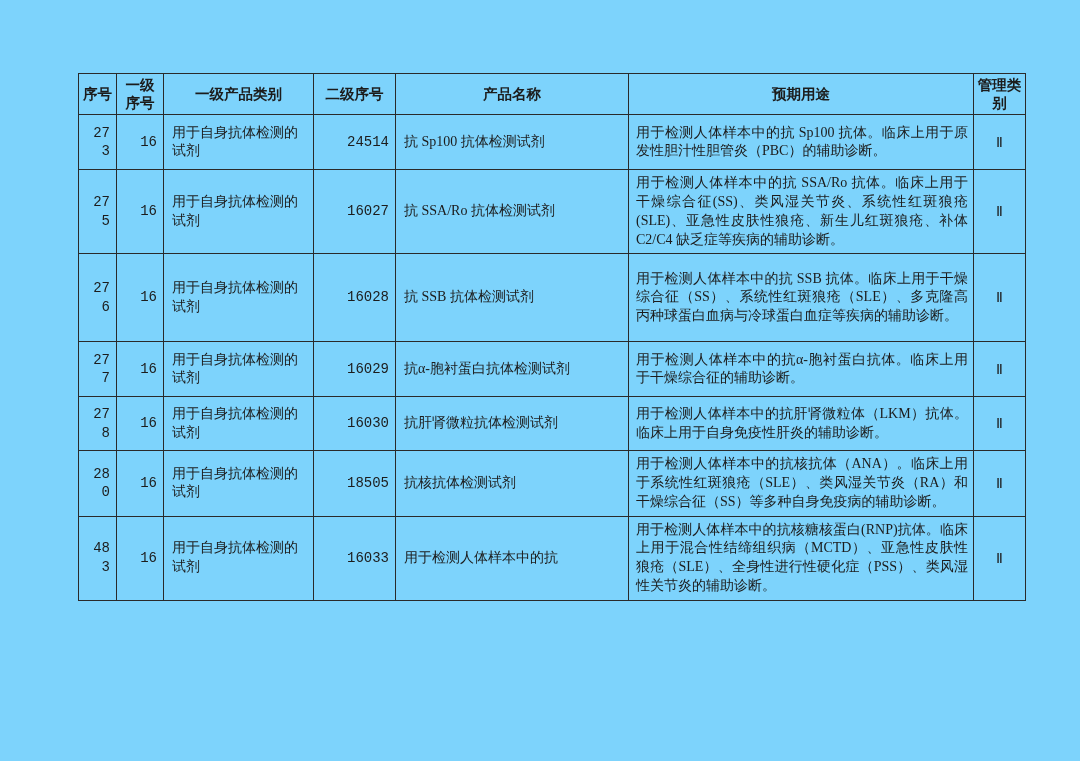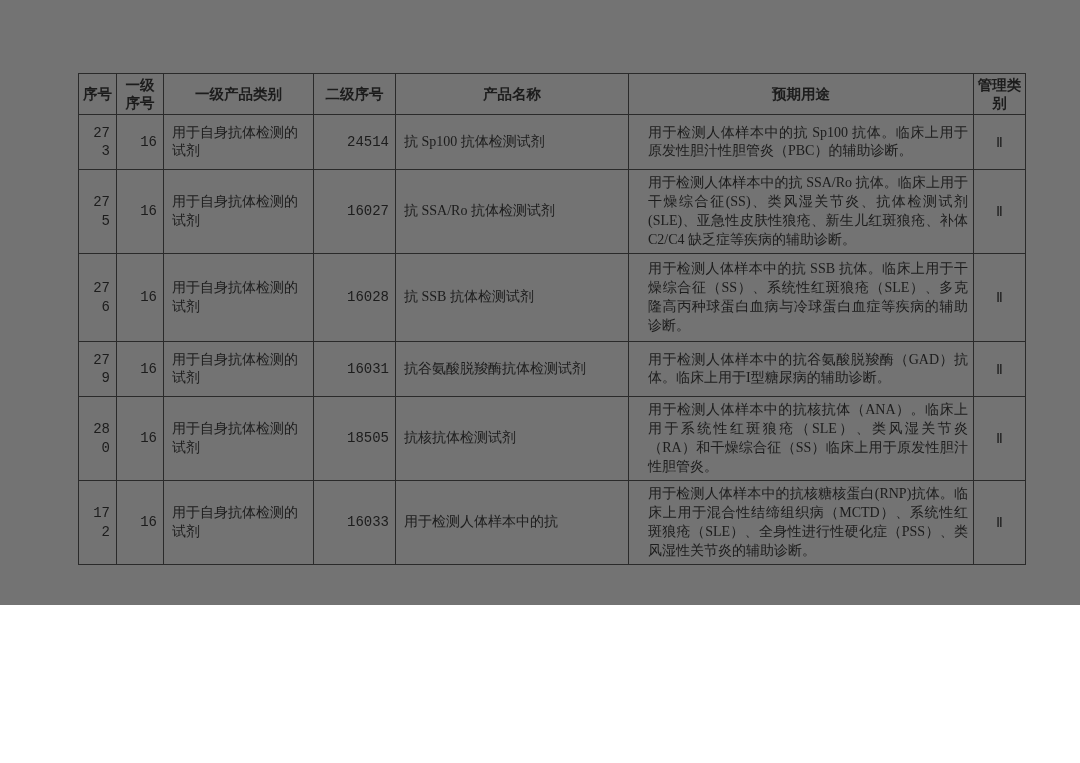--- a/index.html
+++ b/index.html
@@ -5,22 +5,22 @@
   * { margin: 0; padding: 0; box-sizing: border-box; }
   html, body { background: #ffffff; }
   body {
     width: 1080px; height: 763px;
     font-family: "Liberation Serif", "DejaVu Serif", serif;
     color: #1c1c1c;
     overflow: hidden;
   }
   .page {
     position: relative;
-    width: 1080px; height: 605px;
-    background: #737373;
+    width: 1080px; height: 761px;
+    background: #7dd3fc;
   }
   table.catalog {
     position: absolute;
     left: 78px; top: 73px;
     width: 947px;
     border-collapse: collapse;
     table-layout: fixed;
   }
   .catalog th, .catalog td {
     border: 1px solid #2a2a2a;
@@ -48,21 +48,21 @@
   .catalog tbody tr:nth-child(7) { height: 52px; }
   .catalog tbody tr:nth-child(8) { height: 70px; }
   .catalog tbody tr:nth-child(9) { height: 70px; }
 
   td.c-serial, td.c-level1_serial, td.c-level2_serial { text-align: right; font-family: Liberation Mono, monospace; }
   td.c-management_class { text-align: center; font-family: "DejaVu Sans", "DejaVu Serif", serif; }
   td.c-level1_category, td.c-product_name { text-align: left; padding-left: 8px; }
   td.c-intended_use {
     text-align: justify;
     text-justify: inter-character;
-    padding-left: 19px; padding-right: 5px;
+    padding-left: 7px; padding-right: 5px;
   }
 </style>
 </head>
 <body>
 
 <div class="page">
   <table class="catalog">
     <colgroup>
       <col style="width:38px">
       <col style="width:47px">
@@ -92,54 +92,63 @@
           <td class="c-product_name">抗 Sp100 抗体检测试剂</td>
           <td class="c-intended_use">用于检测人体样本中的抗 Sp100 抗体。临床上用于原发性胆汁性胆管炎（PBC）的辅助诊断。</td>
           <td class="c-management_class">Ⅱ</td>
         </tr>
         <tr>
           <td class="c-serial">275</td>
           <td class="c-level1_serial">16</td>
           <td class="c-level1_category">用于自身抗体检测的试剂</td>
           <td class="c-level2_serial">16027</td>
           <td class="c-product_name">抗 SSA/Ro 抗体检测试剂</td>
-          <td class="c-intended_use">用于检测人体样本中的抗 SSA/Ro 抗体。临床上用于干燥综合征(SS)、类风湿关节炎、抗体检测试剂(SLE)、亚急性皮肤性狼疮、新生儿红斑狼疮、补体 C2/C4 缺乏症等疾病的辅助诊断。</td>
+          <td class="c-intended_use">用于检测人体样本中的抗 SSA/Ro 抗体。临床上用于干燥综合征(SS)、类风湿关节炎、系统性红斑狼疮(SLE)、亚急性皮肤性狼疮、新生儿红斑狼疮、补体 C2/C4 缺乏症等疾病的辅助诊断。</td>
           <td class="c-management_class">Ⅱ</td>
         </tr>
         <tr>
           <td class="c-serial">276</td>
           <td class="c-level1_serial">16</td>
           <td class="c-level1_category">用于自身抗体检测的试剂</td>
           <td class="c-level2_serial">16028</td>
           <td class="c-product_name">抗 SSB 抗体检测试剂</td>
           <td class="c-intended_use">用于检测人体样本中的抗 SSB 抗体。临床上用于干燥综合征（SS）、系统性红斑狼疮（SLE）、多克隆高丙种球蛋白血病与冷球蛋白血症等疾病的辅助诊断。</td>
           <td class="c-management_class">Ⅱ</td>
         </tr>
         <tr>
-          <td class="c-serial">279</td>
+          <td class="c-serial">277</td>
           <td class="c-level1_serial">16</td>
           <td class="c-level1_category">用于自身抗体检测的试剂</td>
-          <td class="c-level2_serial">16031</td>
-          <td class="c-product_name">抗谷氨酸脱羧酶抗体检测试剂</td>
-          <td class="c-intended_use">用于检测人体样本中的抗谷氨酸脱羧酶（GAD）抗体。临床上用于I型糖尿病的辅助诊断。</td>
+          <td class="c-level2_serial">16029</td>
+          <td class="c-product_name">抗α-胞衬蛋白抗体检测试剂</td>
+          <td class="c-intended_use">用于检测人体样本中的抗α-胞衬蛋白抗体。临床上用于干燥综合征的辅助诊断。</td>
+          <td class="c-management_class">Ⅱ</td>
+        </tr>
+        <tr>
+          <td class="c-serial">278</td>
+          <td class="c-level1_serial">16</td>
+          <td class="c-level1_category">用于自身抗体检测的试剂</td>
+          <td class="c-level2_serial">16030</td>
+          <td class="c-product_name">抗肝肾微粒抗体检测试剂</td>
+          <td class="c-intended_use">用于检测人体样本中的抗肝肾微粒体（LKM）抗体。临床上用于自身免疫性肝炎的辅助诊断。</td>
           <td class="c-management_class">Ⅱ</td>
         </tr>
         <tr>
           <td class="c-serial">280</td>
           <td class="c-level1_serial">16</td>
           <td class="c-level1_category">用于自身抗体检测的试剂</td>
           <td class="c-level2_serial">18505</td>
           <td class="c-product_name">抗核抗体检测试剂</td>
-          <td class="c-intended_use">用于检测人体样本中的抗核抗体（ANA）。临床上用于系统性红斑狼疮（SLE）、类风湿关节炎（RA）和干燥综合征（SS）临床上用于原发性胆汁性胆管炎。</td>
+          <td class="c-intended_use">用于检测人体样本中的抗核抗体（ANA）。临床上用于系统性红斑狼疮（SLE）、类风湿关节炎（RA）和干燥综合征（SS）等多种自身免疫病的辅助诊断。</td>
           <td class="c-management_class">Ⅱ</td>
         </tr>
         <tr>
-          <td class="c-serial">172</td>
+          <td class="c-serial">483</td>
           <td class="c-level1_serial">16</td>
           <td class="c-level1_category">用于自身抗体检测的试剂</td>
           <td class="c-level2_serial">16033</td>
           <td class="c-product_name">用于检测人体样本中的抗</td>
-          <td class="c-intended_use">用于检测人体样本中的抗核糖核蛋白(RNP)抗体。临床上用于混合性结缔组织病（MCTD）、系统性红斑狼疮（SLE）、全身性进行性硬化症（PSS）、类风湿性关节炎的辅助诊断。</td>
+          <td class="c-intended_use">用于检测人体样本中的抗核糖核蛋白(RNP)抗体。临床上用于混合性结缔组织病（MCTD）、亚急性皮肤性狼疮（SLE）、全身性进行性硬化症（PSS）、类风湿性关节炎的辅助诊断。</td>
           <td class="c-management_class">Ⅱ</td>
         </tr>
       </tbody>
   </table>
 </div>
 
 </body></html>

